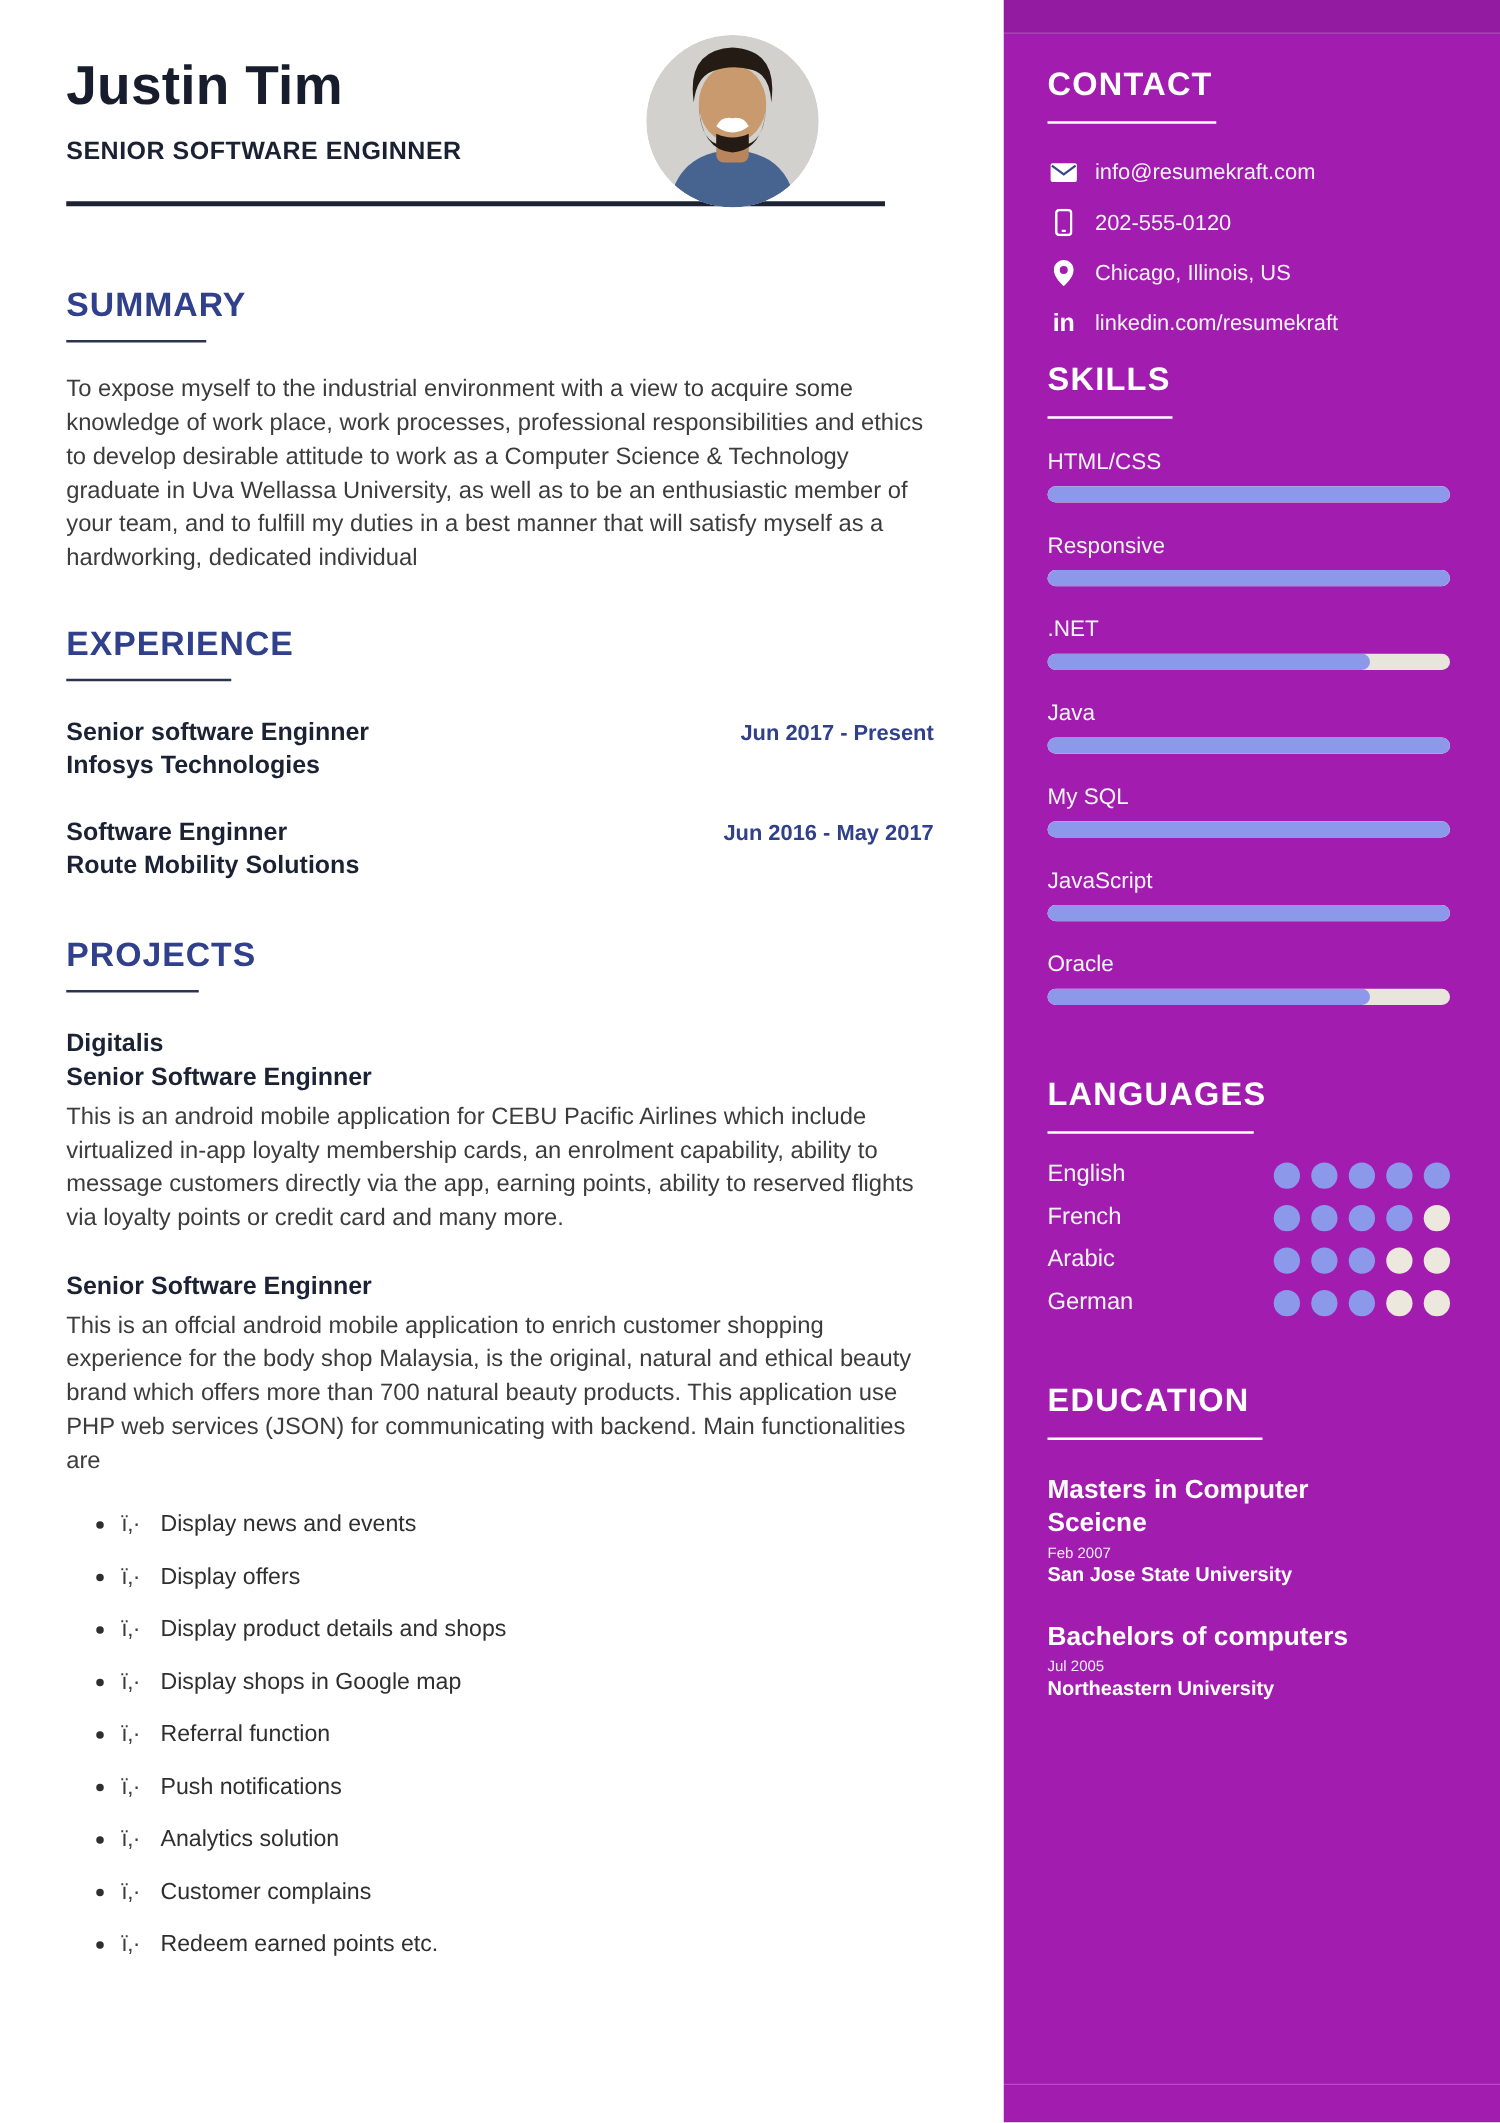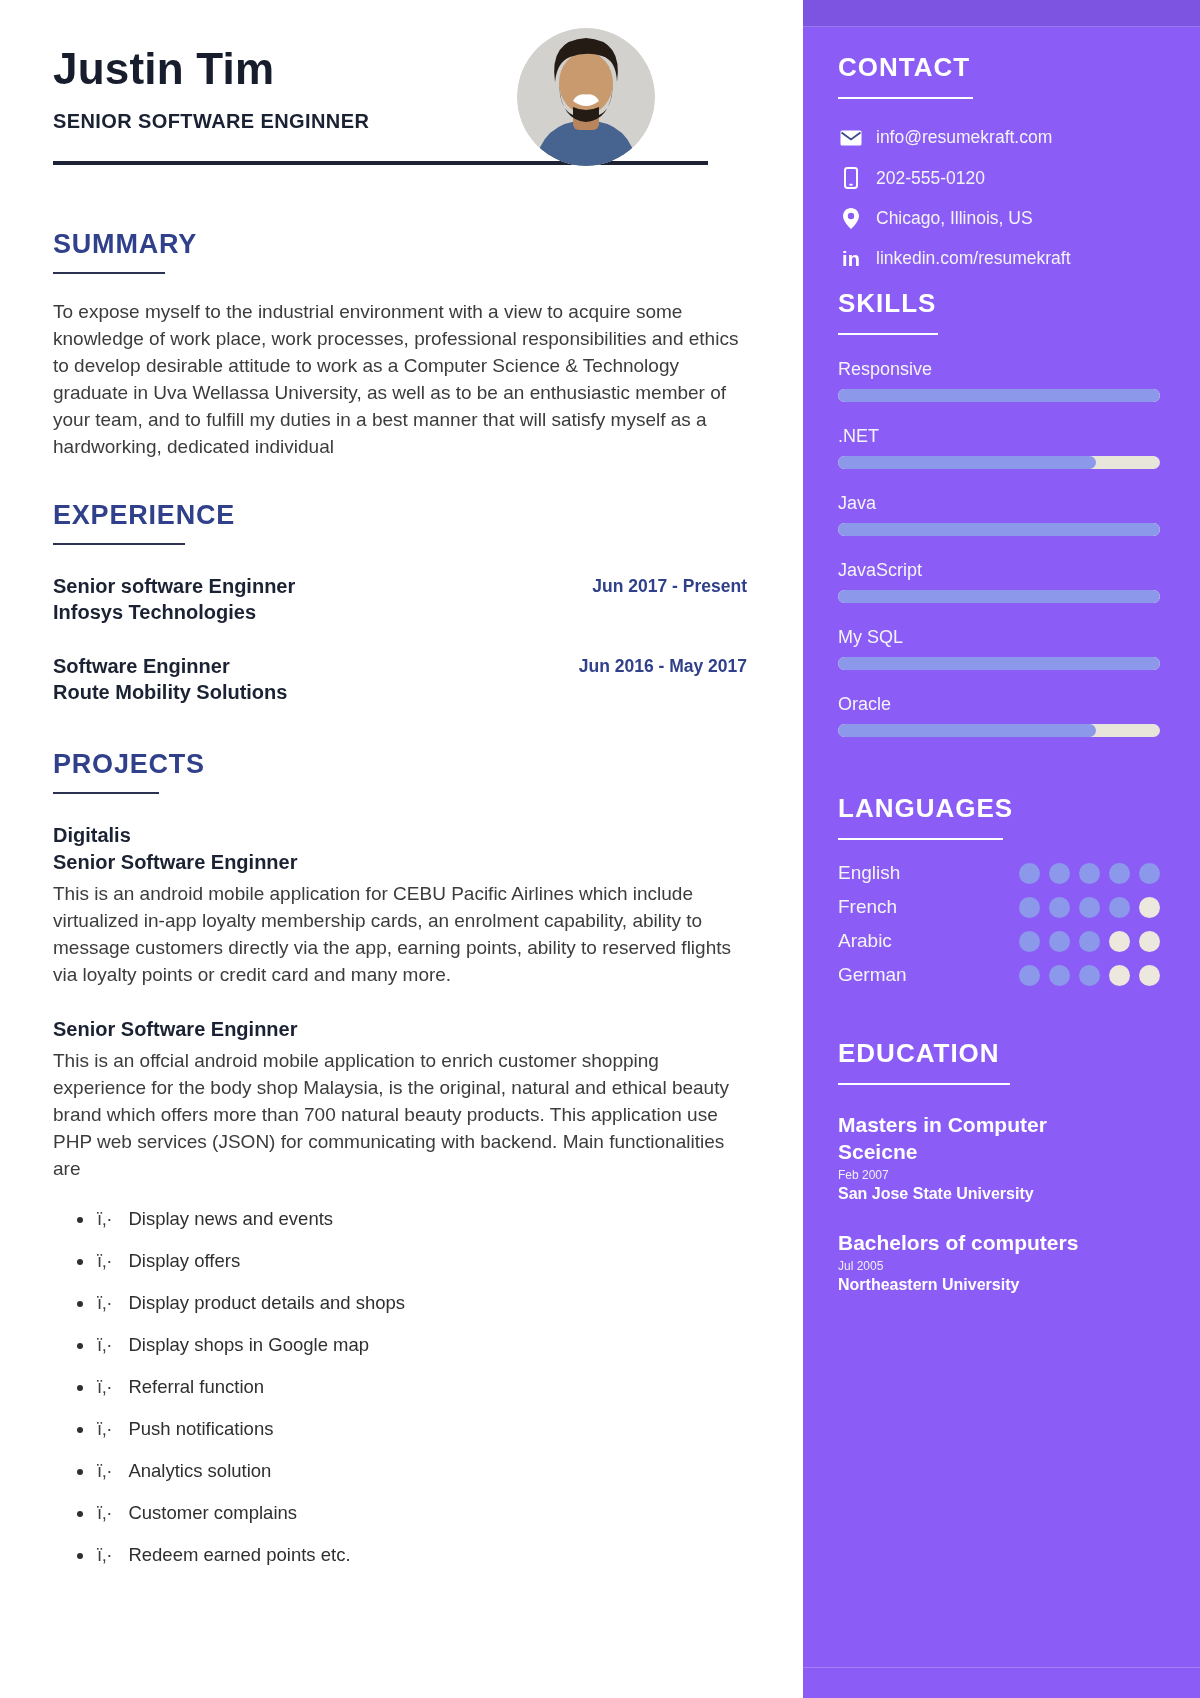--- a/index.html
+++ b/index.html
@@ -46,21 +46,21 @@
   ul.feature-list { margin-top:26px; padding-left:42px; list-style:disc; }
   ul.feature-list li { font-size:18.5px; color:#2f2f2f; margin-bottom:20px; padding-left:2px; }
   .blt-prefix { margin-right:16px; color:#3c3c3c; }
   .blt-text { color:#2f2f2f; }
 
   .footer-project { font-size:21px; font-weight:700; color:#1b2233; margin-top:22px; }
 
   
   .sidebar {
     position:absolute; left:803px; top:0; width:397px; height:1698px;
-    background:#8b5cf6; color:#ffffff;
+    background:#a21caf; color:#ffffff;
     padding:52px 40px 0 35px;
   }
   .page-edge-top {
     position:absolute; left:0; top:0; width:100%; height:27px;
     background:rgba(10,15,40,0.10); border-bottom:1px solid rgba(255,255,255,0.22);
   }
   .page-edge-bottom {
     position:absolute; left:0; top:1667px; width:100%; height:1px;
     background:rgba(255,255,255,0.22);
   }
@@ -231,45 +231,51 @@
       </div>
 
     </div>
   </div>
 
   <div class="skills-section">
     <div class="sb-heading">SKILLS</div>
     <div class="sb-rule rule-skills"></div>
 
     <div class="skill-row">
+      <div class="skill-name">HTML/CSS</div>
+      <div class="skill-bar">
+          <div class="skill-fill" style="width: 100%;"></div>
+        </div>
+    </div>
+    <div class="skill-row">
       <div class="skill-name">Responsive</div>
       <div class="skill-bar">
           <div class="skill-fill" style="width: 100%;"></div>
         </div>
     </div>
     <div class="skill-row">
       <div class="skill-name">.NET</div>
       <div class="skill-bar">
           <div class="skill-fill" style="width: 80%;"></div>
         </div>
     </div>
     <div class="skill-row">
       <div class="skill-name">Java</div>
       <div class="skill-bar">
           <div class="skill-fill" style="width: 100%;"></div>
         </div>
     </div>
     <div class="skill-row">
+      <div class="skill-name">My SQL</div>
+      <div class="skill-bar">
+          <div class="skill-fill" style="width: 100%;"></div>
+        </div>
+    </div>
+    <div class="skill-row">
       <div class="skill-name">JavaScript</div>
-      <div class="skill-bar">
-          <div class="skill-fill" style="width: 100%;"></div>
-        </div>
-    </div>
-    <div class="skill-row">
-      <div class="skill-name">My SQL</div>
       <div class="skill-bar">
           <div class="skill-fill" style="width: 100%;"></div>
         </div>
     </div>
     <div class="skill-row">
       <div class="skill-name">Oracle</div>
       <div class="skill-bar">
           <div class="skill-fill" style="width: 80%;"></div>
         </div>
     </div>

